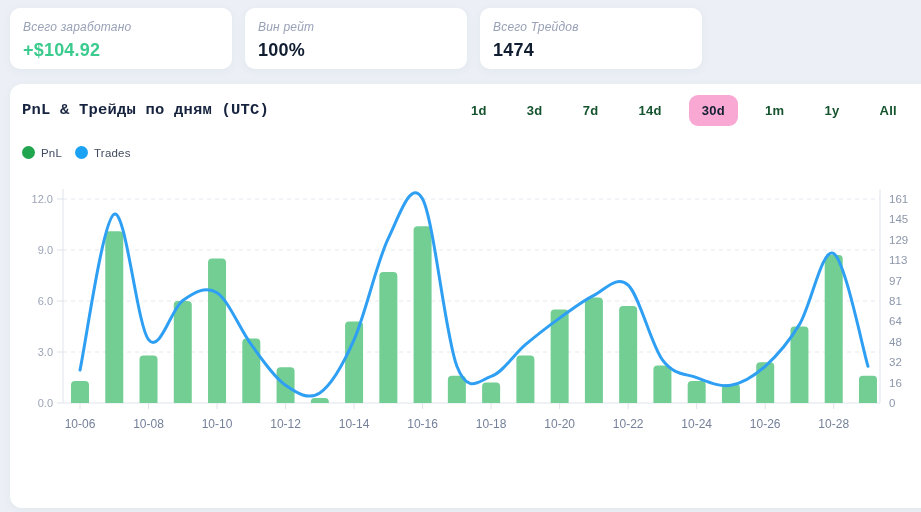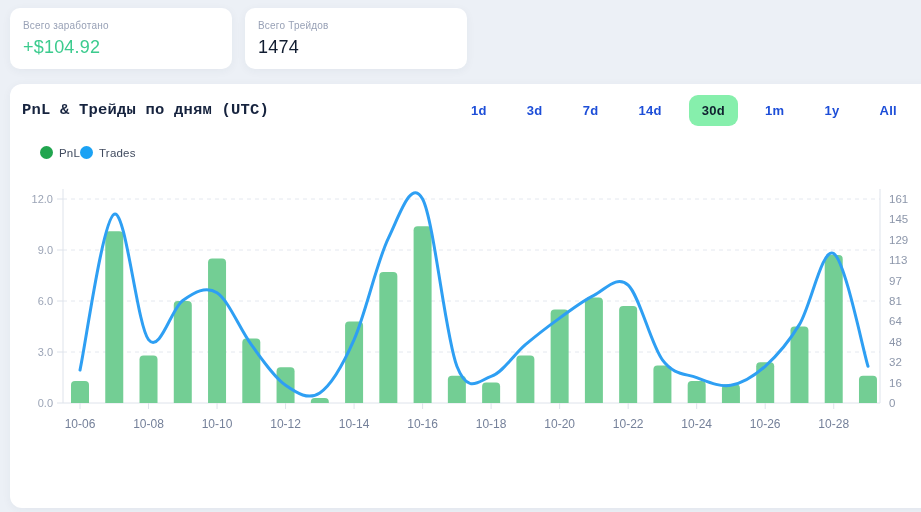--- a/index.html
+++ b/index.html
@@ -11,60 +11,64 @@
   }
   .page{position:relative;width:921px;height:512px;}
 
   
   .stats-row{position:absolute;left:10px;top:8px;display:flex;gap:13px;}
   .stat-card{
     flex:none;width:222px;height:61px;background:#fff;border-radius:10px;
     box-sizing:border-box;padding:12px 0 0 13px;
     box-shadow:0 2px 10px rgba(31,51,86,.05);
   }
-  .stat-label{font-size:10px;color:#98A1B6;letter-spacing:.2px;}
-  .stat-value{margin-top:6px;font-size:18px;font-weight:400;color:#111D31;letter-spacing:.2px;}
+  .stat-label{font-size:12px;color:#98A1B6;letter-spacing:.2px;font-style:italic;}
+  .stat-value{margin-top:6px;font-size:18px;font-weight:700;color:#111D31;letter-spacing:.2px;}
 
   
   .chart-panel{
     position:absolute;left:10px;top:84px;width:960px;height:424px;
     background:#fff;border-radius:12px;
     box-shadow:0 2px 10px rgba(31,51,86,.05);
   }
   .panel-title{
     position:absolute;left:12px;top:17px;
     font-size:15.5px;font-weight:700;color:#16233E;letter-spacing:.2px;font-family:Liberation Mono, monospace;
   }
   .ranges{
     position:absolute;right:60px;top:9px;height:34px;
     display:flex;align-items:center;gap:14px;
   }
   .range-btn{
     border:none;background:transparent;cursor:pointer;
-    font-family:inherit;font-size:13px;font-weight:700;color:#1d4ed8;
+    font-family:inherit;font-size:13px;font-weight:700;color:#14532d;
     padding:8px 13px;border-radius:9px;letter-spacing:.3px;
   }
-  .range-btn.active{background:#86efac;color:#10202F;}
+  .range-btn.active{background:#f9a8d4;color:#10202F;}
 
-  .legend{position:absolute;left:30px;top:62px;display:flex;align-items:center;}
+  .legend{position:absolute;left:12px;top:62px;display:flex;gap:13px;align-items:center;}
   .legend-item{display:flex;align-items:center;gap:6px;cursor:pointer;}
   .legend-dot{width:13px;height:13px;border-radius:50%;background:#888;}
   .legend-label{font-size:11.5px;color:#414B5F;letter-spacing:.2px;}
 
   #chart-svg{position:absolute;left:0;top:0;}
 </style>
 </head>
 <body>
 
 <div class="page">
 
   <div class="stats-row">
     <div class="stat-card">
       <div class="stat-label">Всего заработано</div>
       <div class="stat-value" style="color: rgb(60, 203, 142);">+$104.92</div>
+    </div>
+    <div class="stat-card">
+      <div class="stat-label">Вин рейт</div>
+      <div class="stat-value">100%</div>
     </div>
     <div class="stat-card">
       <div class="stat-label">Всего Трейдов</div>
       <div class="stat-value">1474</div>
     </div>
   </div>
 
   <div class="chart-panel">
     <div class="panel-title">PnL &amp; Трейды по дням (UTC)</div>
 

